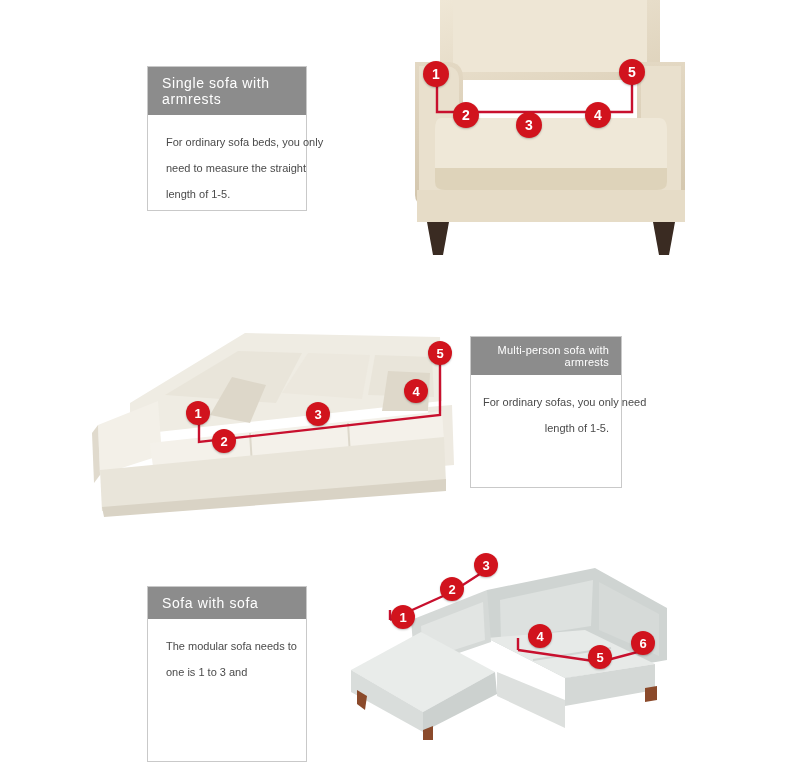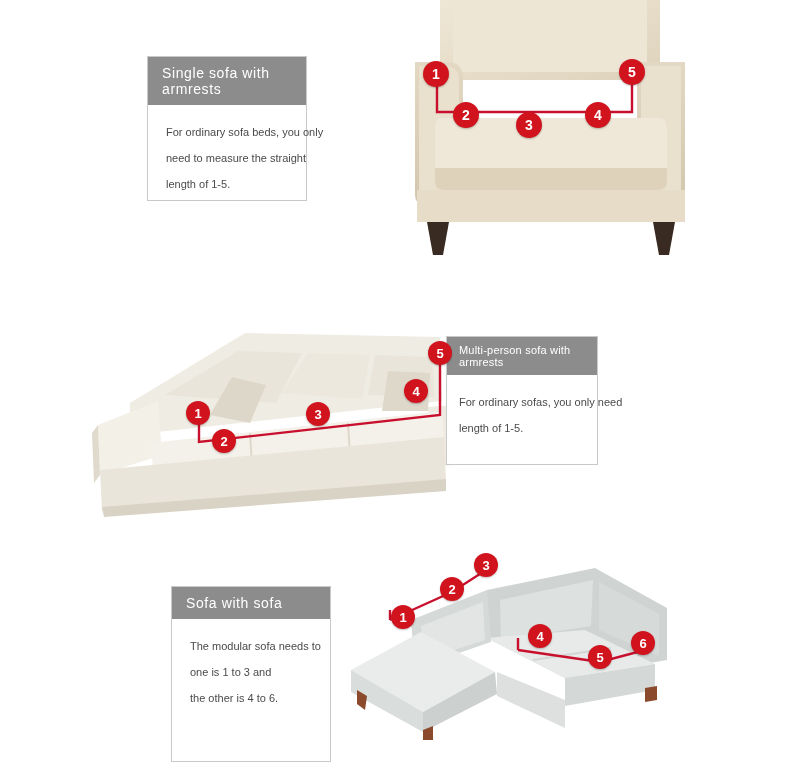--- a/index.html
+++ b/index.html
@@ -109,21 +109,21 @@
   <svg class="overlay" width="788" height="300">
     <polyline points="437,76 437,112 632,112 632,76" fill="none" stroke="#c8102e" stroke-width="2.4"></polyline>
   </svg>
 
   <div class="badge" style="left:423px;top:61px;width:26px;height:26px;font-size:14px;">1</div>
   <div class="badge" style="left:453px;top:102px;width:26px;height:26px;font-size:14px;">2</div>
   <div class="badge" style="left:516px;top:112px;width:26px;height:26px;font-size:14px;">3</div>
   <div class="badge" style="left:585px;top:102px;width:26px;height:26px;font-size:14px;">4</div>
   <div class="badge" style="left:619px;top:59px;width:26px;height:26px;font-size:14px;">5</div>
 
-  <div class="caption-box" style="left:147px;top:56px;width:160px;height:145px;">
+  <div class="caption-box" style="left:147px;top:66px;width:160px;height:145px;">
     <div class="caption-title">Single sofa with armrests</div>
     <div class="caption-body">
       <span class="line">For ordinary sofa beds, you only</span>
       <span class="line">need to measure the straight</span>
       <span class="line">length of 1-5.</span>
     </div>
   </div>
 </div>
 
 <div class="panel" style="left:0;top:300px;width:788px;height:250px;">
@@ -162,21 +162,21 @@
   <svg class="overlay" width="788" height="250">
     <polyline points="199,115 199,142 440,115 440,55" fill="none" stroke="#c8102e" stroke-width="2.4"></polyline>
   </svg>
 
   <div class="badge" style="left:186px;top:101px;width:24px;height:24px;font-size:13px;">1</div>
   <div class="badge" style="left:212px;top:129px;width:24px;height:24px;font-size:13px;">2</div>
   <div class="badge" style="left:306px;top:102px;width:24px;height:24px;font-size:13px;">3</div>
   <div class="badge" style="left:404px;top:79px;width:24px;height:24px;font-size:13px;">4</div>
   <div class="badge" style="left:428px;top:41px;width:24px;height:24px;font-size:13px;">5</div>
 
-  <div class="caption-box" style="left:446px;top:36px;width:152px;height:129px;">
+  <div class="caption-box" style="left:470px;top:36px;width:152px;height:152px;text-align:right;">
     <div class="caption-title small">Multi-person sofa with armrests</div>
     <div class="caption-body" style="padding:14px 12px 10px 12px;">
       <span class="line">For ordinary sofas, you only need</span>
       <span class="line">length of 1-5.</span>
     </div>
   </div>
 </div>
 
 <div class="panel" style="left:0;top:550px;width:788px;height:221px;">
 
@@ -216,21 +216,20 @@
     <polyline points="645,100 645,86" fill="none" stroke="#c8102e" stroke-width="2.4"></polyline>
   </svg>
 
   <div class="badge" style="left:391px;top:55px;width:24px;height:24px;font-size:13px;">1</div>
   <div class="badge" style="left:440px;top:27px;width:24px;height:24px;font-size:13px;">2</div>
   <div class="badge" style="left:474px;top:3px;width:24px;height:24px;font-size:13px;">3</div>
   <div class="badge" style="left:528px;top:74px;width:24px;height:24px;font-size:13px;">4</div>
   <div class="badge" style="left:588px;top:95px;width:24px;height:24px;font-size:13px;">5</div>
   <div class="badge" style="left:631px;top:81px;width:24px;height:24px;font-size:13px;">6</div>
 
-  <div class="caption-box" style="left:147px;top:36px;width:160px;height:176px;margin-left:24px;">
+  <div class="caption-box" style="left:147px;top:36px;width:160px;height:176px;">
     <div class="caption-title">Sofa with sofa</div>
     <div class="caption-body">
       <span class="line">The modular sofa needs to</span>
       <span class="line">one is 1 to 3 and</span>
-      <span class="line">the other is 4 to 6.</span>
     </div>
   </div>
 </div>
 
 </body></html>

